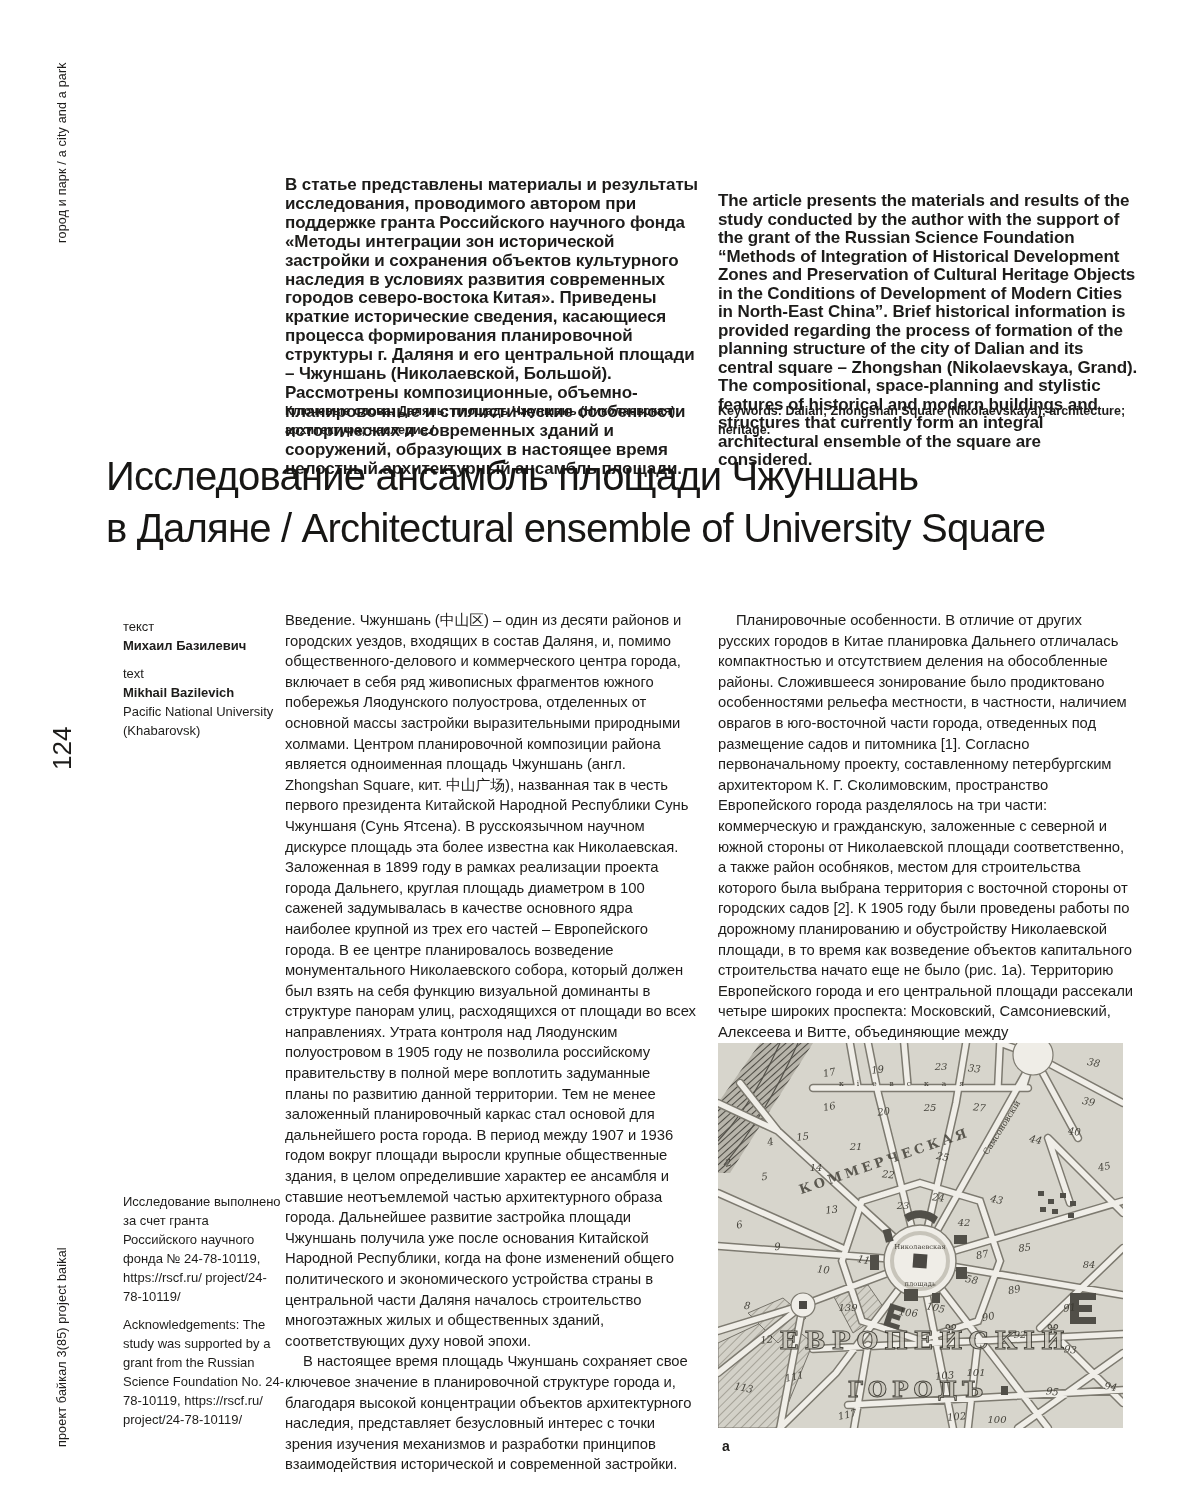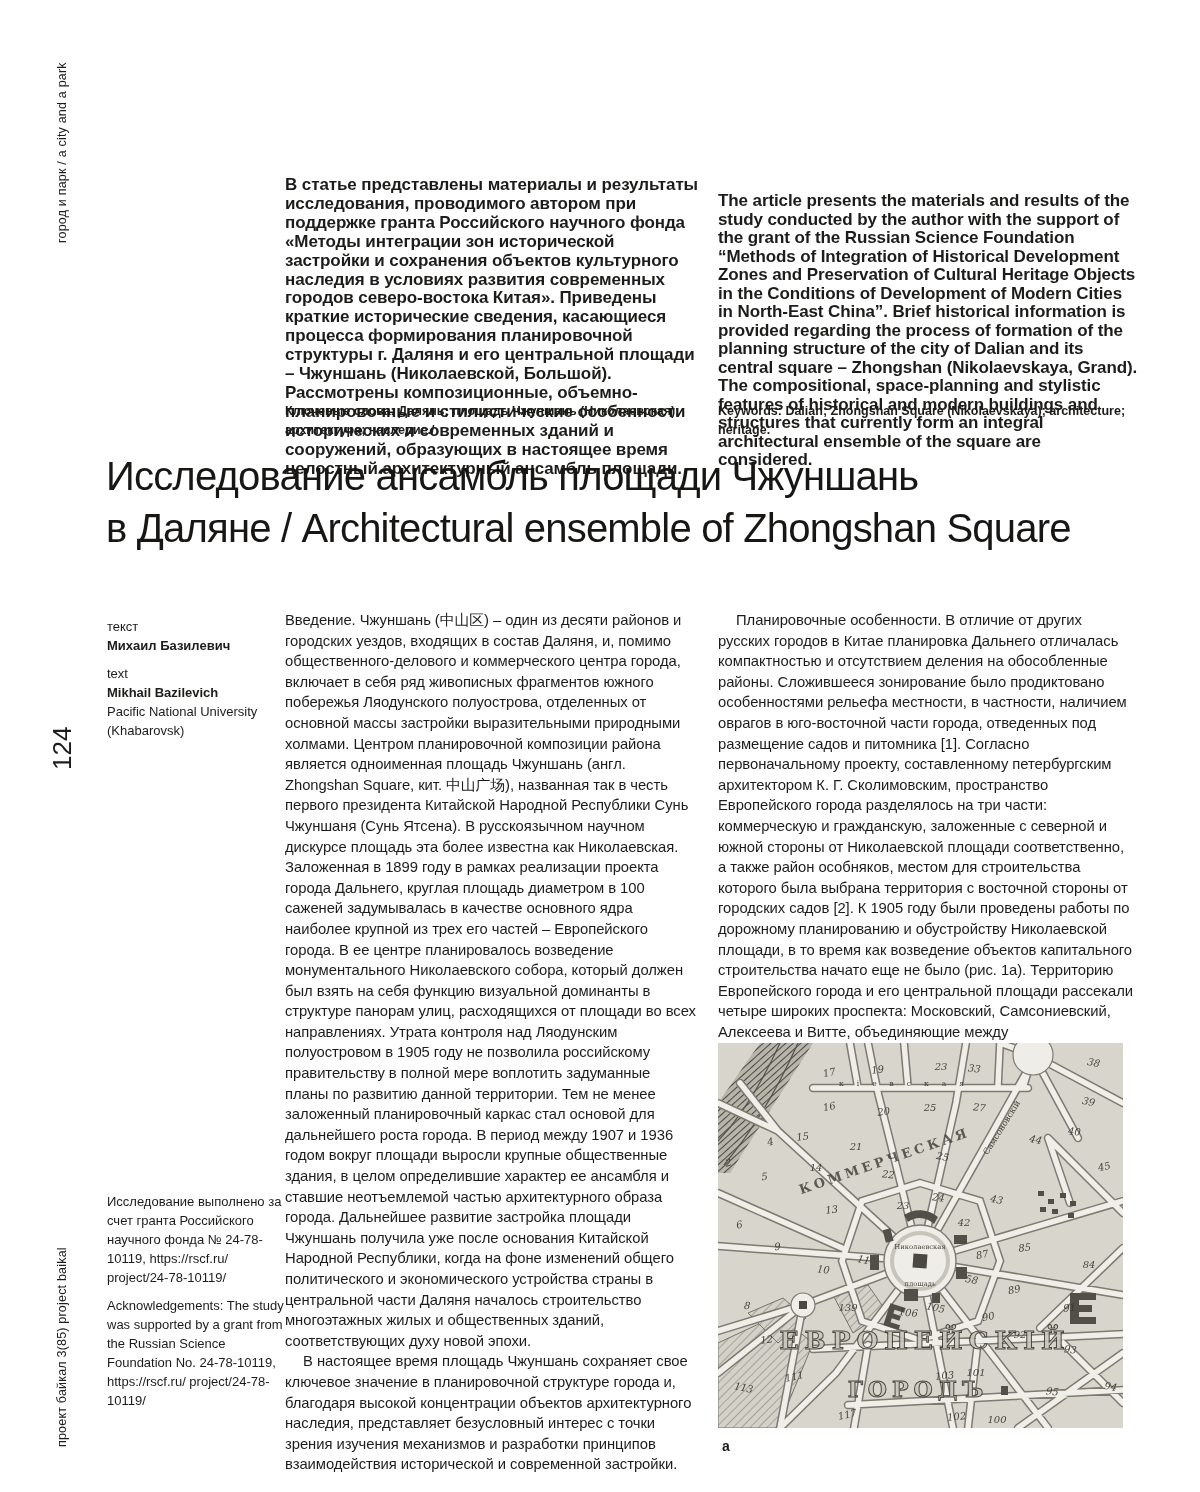--- a/index.html
+++ b/index.html
@@ -20,21 +20,21 @@
   
   .abstract{
     font-weight:bold;font-size:17px;line-height:18.9px;letter-spacing:-0.1px;
   }
   .kw{font-weight:bold;font-size:12.5px;line-height:18.9px;}
   
   .title{font-size:40px;line-height:52px;letter-spacing:-0.8px;font-weight:400;color:#171614;}
   
   .smallcol{font-size:13px;line-height:19px;word-break:break-word;}
   .smallcol .name{font-weight:bold;}
-  .smallcol .grp{margin:0 0 9px 0;}
+  .smallcol .grp{margin:0 0 9px 16px;}
   
   .bodycol{font-size:14.8px;line-height:20.6px;letter-spacing:-0.05px;}
   .bodycol p{margin:0;}
   .bodycol p.ind{text-indent:18px;}
   
   #map-wrap{left:718px;top:1043px;width:405px;height:385px;}
   #map-svg{display:block;}
   .figcap{font-size:14px;font-weight:bold;}
   
   .blocknum{font-family:"DejaVu Serif",serif;font-style:italic;font-size:10px;
@@ -51,21 +51,21 @@
 <div class="pagenum" style="left:47px;top:770px;">124</div>
 <div class="vtext" style="left:55px;top:1447px;">проект байкал 3(85) project baikal</div>
 
 <div class="abs abstract" style="left:285px;top:176px;width:415px;">В статье представлены материалы и результаты исследования, проводимого автором при поддержке гранта Российского научного фонда «Методы интеграции зон исторической застройки и сохранения объектов культурного наследия в условиях развития современных городов северо-востока Китая». Приведены краткие исторические сведения, касающиеся процесса формирования планировочной структуры г. Даляня и его центральной площади – Чжуншань (Николаевской, Большой). Рассмотрены композиционные, объемно-планировочные и стилистические особенности исторических и современных зданий и сооружений, образующих в настоящее время целостный архитектурный ансамбль площади.</div>
 <div class="abs kw" style="left:285px;top:402px;width:415px;">Ключевые слова: Далянь; площадь Чжуншань (Николаевская); архитектура; наследие./</div>
 <div class="abs abstract" style="left:718px;top:192px;width:420px;line-height:18.5px;">The article presents the materials and results of the study conducted by the author with the support of the grant of the Russian Science Foundation “Methods of Integration of Historical Development Zones and Preservation of Cultural Heritage Objects in the Conditions of Development of Modern Cities in North-East China”. Brief historical information is provided regarding the process of formation of the planning structure of the city of Dalian and its central square – Zhongshan (Nikolaevskaya, Grand). The compositional, space-planning and stylistic features of historical and modern buildings and structures that currently form an integral architectural ensemble of the square are considered.</div>
 <div class="abs kw" style="left:718px;top:402px;width:420px;">Keywords: Dalian; Zhongshan Square (Nikolaevskaya); architecture; heritage.</div>
 
 <div class="abs title" style="left:106px;top:450px;width:1045px;">
   <div>Исследование ансамбль площади Чжуншань</div>
-  <div>в Даляне / Architectural ensemble of Zhongshan Square</div>
+  <div>в Даляне / Architectural ensemble of University Square</div>
 </div>
 
 <div class="abs smallcol" style="left:107px;top:617px;width:176px;">
   <div class="grp">
     <div>текст</div>
     <div class="name">Михаил Базилевич</div>
   </div>
   <div class="grp">
     <div>text</div>
     <div class="name">Mikhail Bazilevich</div>

